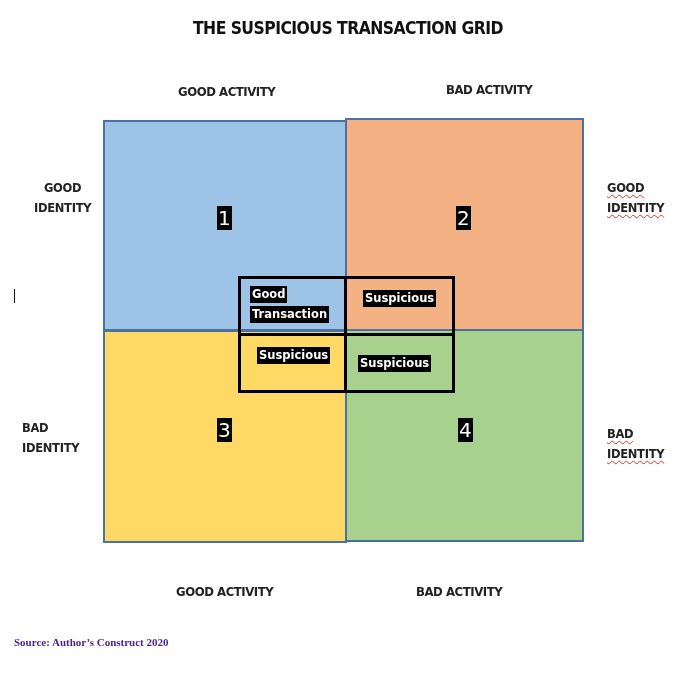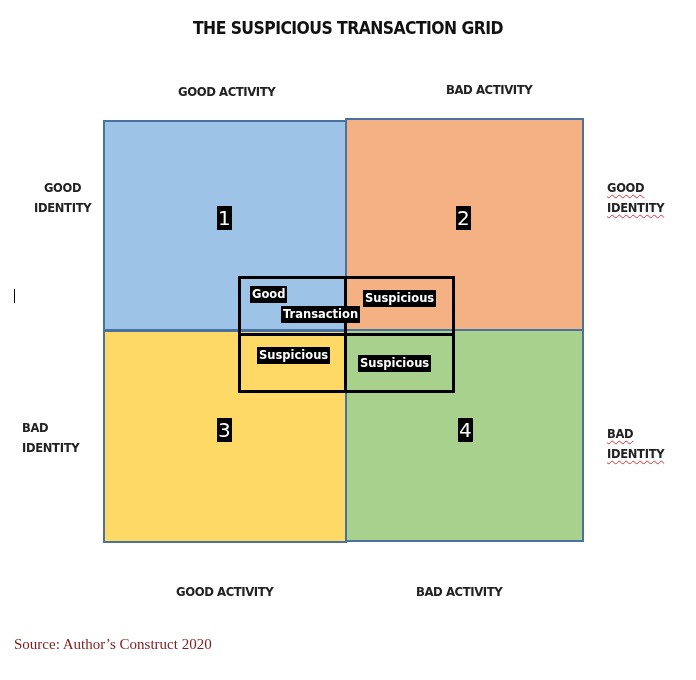--- a/index.html
+++ b/index.html
@@ -8,21 +8,21 @@
     font-family: "DejaVu Sans", sans-serif; font-weight: bold; font-size: 17px; color: #111; letter-spacing: -0.6px; transform: scaleX(0.92); }
   .axis { position: absolute; font-family: "DejaVu Sans", sans-serif; font-weight: bold; font-size: 13px; color: #222; letter-spacing: -0.5px; white-space: nowrap; transform: scaleX(0.9); transform-origin: left top; }
   .side { position: absolute; font-family: "DejaVu Sans", sans-serif; font-weight: bold; font-size: 11.5px; color: #222; line-height: 20px; letter-spacing: -0.3px; }
   .side.right span { text-decoration: underline wavy #d33; text-decoration-thickness: 1px; text-underline-offset: 2px; }
   .side.left { text-align: center; }
   .quad { position: absolute; box-sizing: border-box; border: 2px solid #4a72a0; }
   .num { position: absolute; background: #000; color: #fff; font-family: "DejaVu Sans", sans-serif; font-size: 20px; line-height: 24px; padding: 0 1px; }
   .overlay { position: absolute; box-sizing: border-box; border: 3px solid #000; }
   .tag { position: absolute; background: #000; color: #fff; font-family: "DejaVu Sans", sans-serif; font-weight: bold; font-size: 11.5px; line-height: 17px; padding: 0 2px; white-space: nowrap; }
   .cursor { position: absolute; left: 14px; top: 289px; width: 1px; height: 14px; background: #000; }
-  .source { position: absolute; left: 14px; top: 636px; font-family: "Liberation Serif", serif; font-weight: normal; font-size: 15px; color: #7f1d1d; }
+  .source { position: absolute; left: 14px; top: 636px; font-family: "Liberation Serif", serif; font-weight: bold; font-size: 11px; color: #4c1d95; }
 </style>
 </head>
 <body>
 
 <div class="title">THE SUSPICIOUS TRANSACTION GRID</div>
 
 <div class="axis" style="left:178px; top:84px;">GOOD ACTIVITY</div>
 <div class="axis" style="left:446px; top:82px;">BAD ACTIVITY</div>
 <div class="axis" style="left:176px; top:584px;">GOOD ACTIVITY</div>
 <div class="axis" style="left:416px; top:584px;">BAD ACTIVITY</div>
@@ -55,18 +55,18 @@
 <div class="num" style="left:456px; top:206px;">2</div>
 <div class="num" style="left:217px; top:418px;">3</div>
 <div class="num" style="left:458px; top:418px;">4</div>
 
 <div class="overlay" style="left:238px; top:276px; width:109px; height:60px;"></div>
 <div class="overlay" style="left:344px; top:276px; width:111px; height:60px;"></div>
 <div class="overlay" style="left:238px; top:333px; width:109px; height:60px;"></div>
 <div class="overlay" style="left:344px; top:333px; width:111px; height:60px;"></div>
 
 <div class="tag" style="left:250px; top:286px;">Good</div>
-<div class="tag" style="left:250px; top:306px;margin-left:31px;">Transaction</div>
+<div class="tag" style="left:250px; top:306px;">Transaction</div>
 <div class="tag" style="left:363px; top:290px;">Suspicious</div>
 <div class="tag" style="left:257px; top:347px;">Suspicious</div>
 <div class="tag" style="left:358px; top:355px;">Suspicious</div>
 
 <div class="source">Source: Author’s Construct 2020</div>
 
 </body></html>

